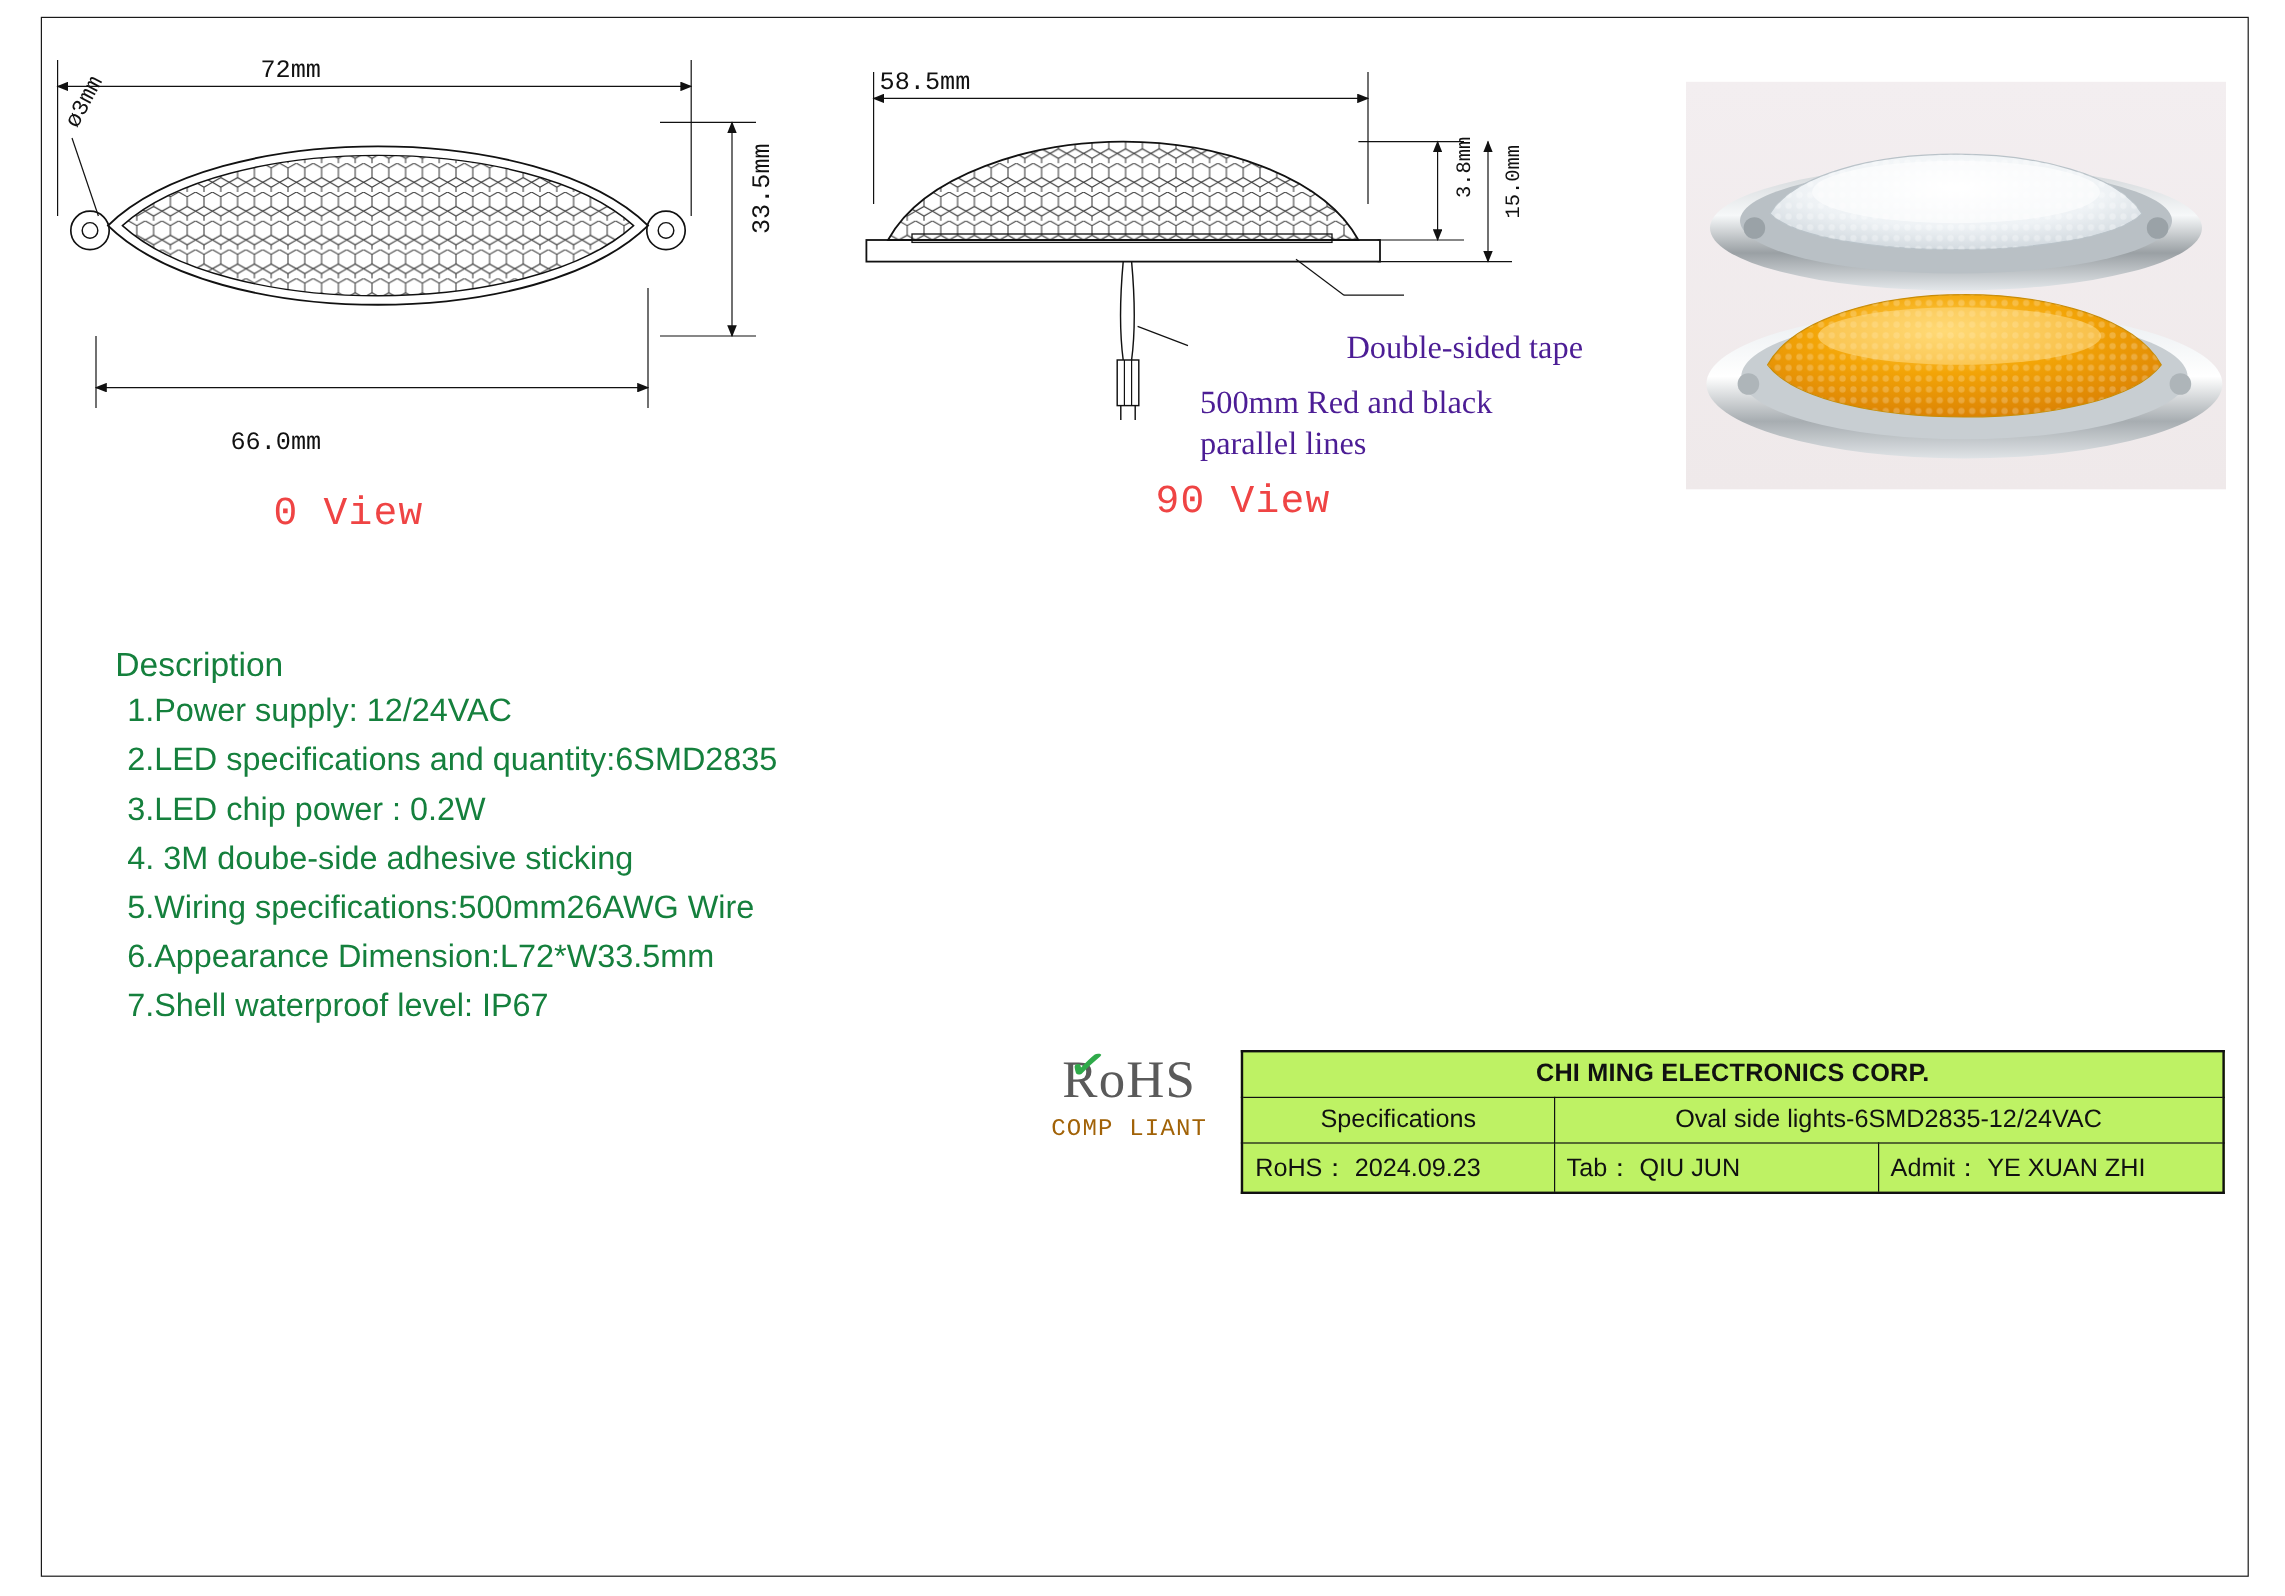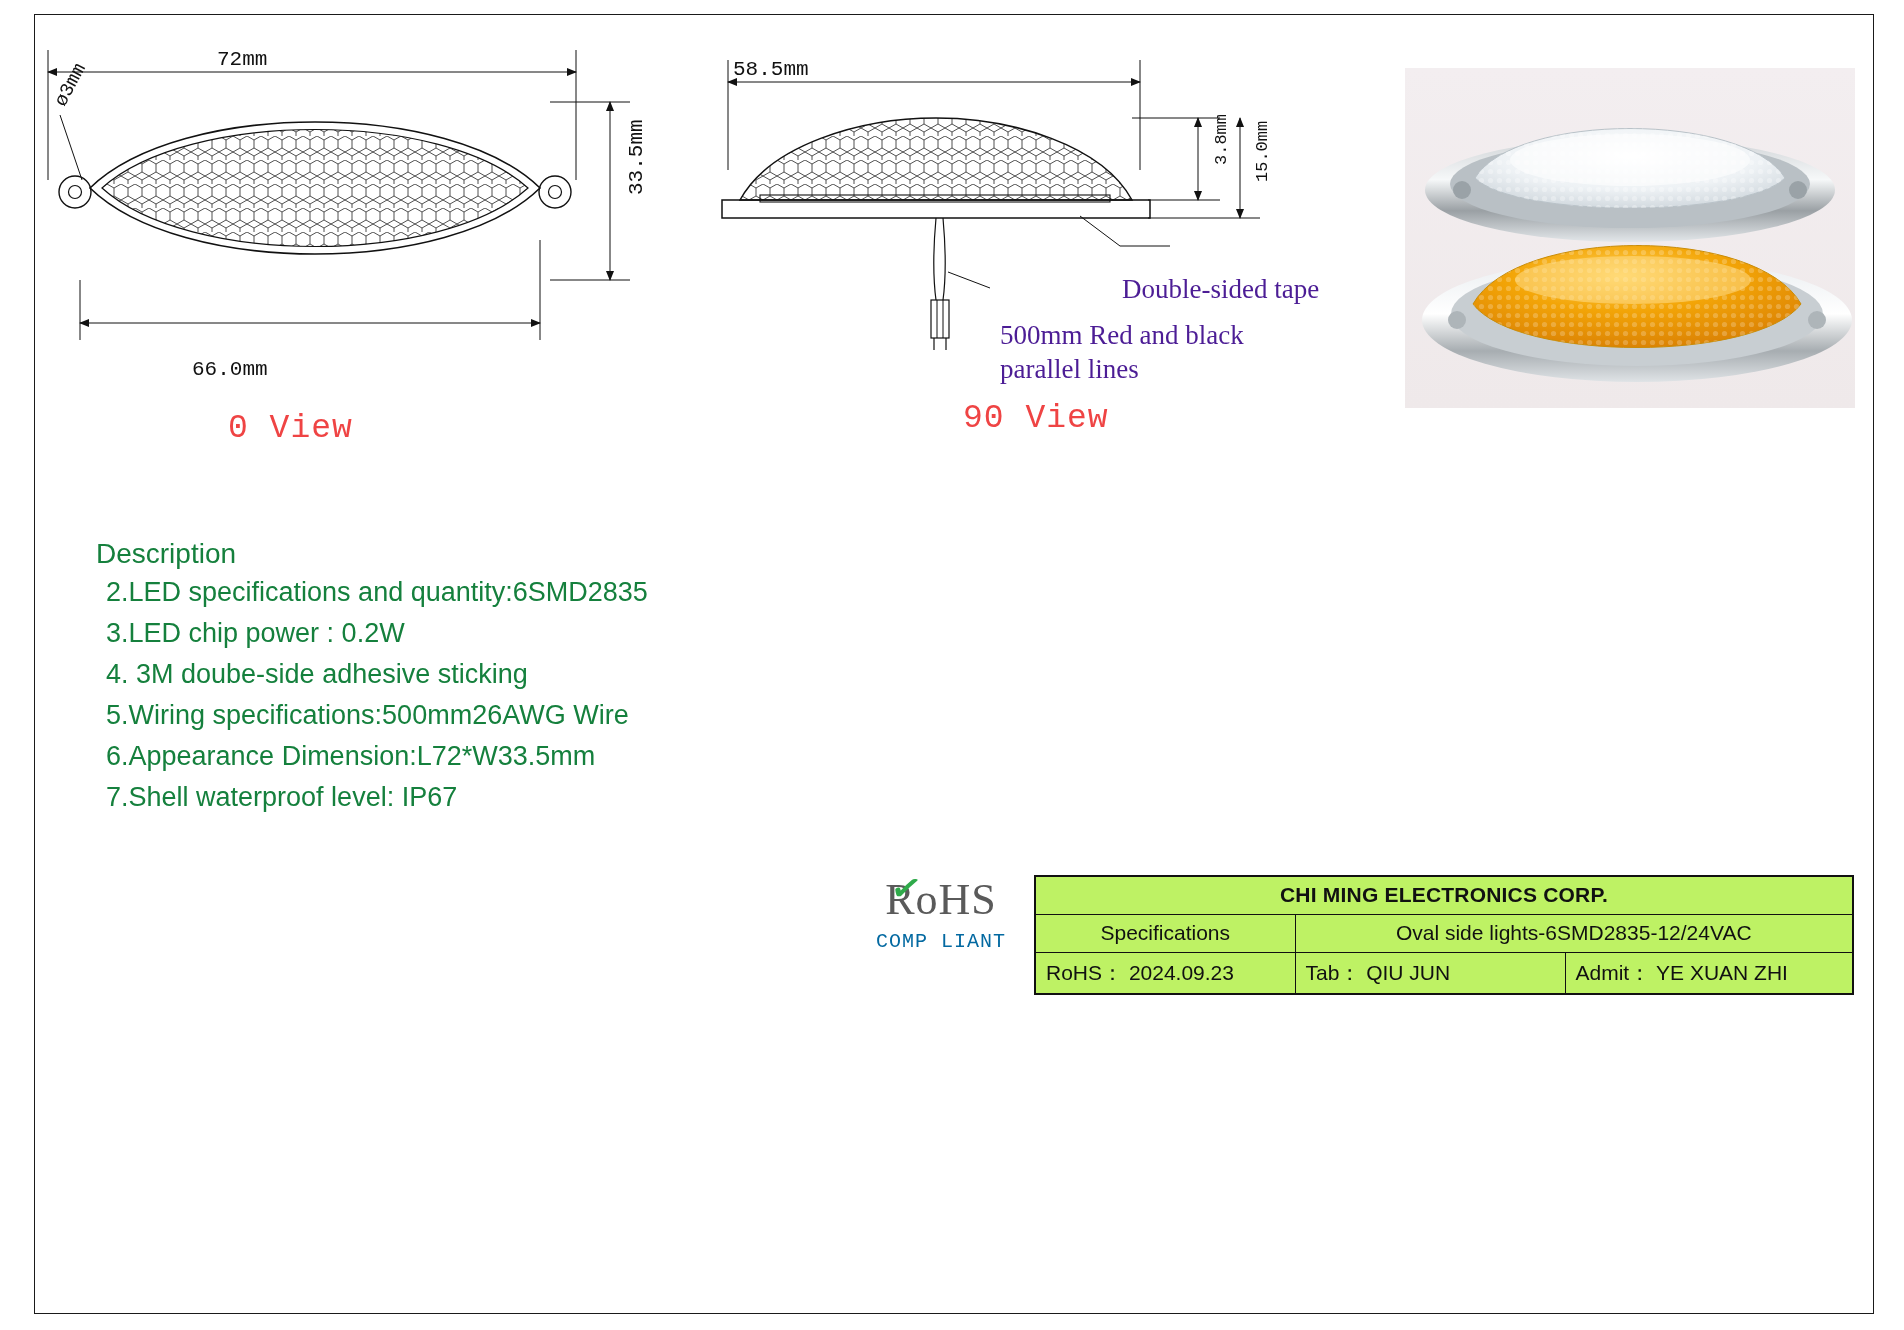--- a/index.html
+++ b/index.html
@@ -82,21 +82,21 @@
     position: absolute;
     left: 26px; top: -6px;
     color: #2faa4a;
     font-size: 34px;
     font-weight: bold;
     transform: scaleX(1.1) rotate(8deg);
   }
   .rohs .sub {
     font-family: "Liberation Mono", monospace;
     font-size: 20px;
-    color: #0369a1;
+    color: #a16207;
     letter-spacing: 1px;
     margin-top: 8px;
   }
 
   
   .titleblock {
     position: absolute;
     left: 1034px; top: 875px;
     width: 820px;
     border: 2px solid #111;
@@ -272,20 +272,21 @@
         <circle cx="52" cy="252" r="9" fill="#aeb5b9"></circle>
         <circle cx="412" cy="252" r="9" fill="#aeb5b9"></circle>
       </g>
     </svg>
   </div>
 </div>
 
 <div class="description">
   <div class="title">Description</div>
   <ol>
+    <li>1.Power supply: 12/24VAC</li>
     <li>2.LED specifications and quantity:6SMD2835</li>
     <li>3.LED chip power : 0.2W</li>
     <li>4. 3M doube-side adhesive sticking</li>
     <li>5.Wiring specifications:500mm26AWG Wire</li>
     <li>6.Appearance Dimension:L72*W33.5mm</li>
     <li>7.Shell waterproof level: IP67</li>
   </ol>
 </div>
 
 <div class="rohs">

